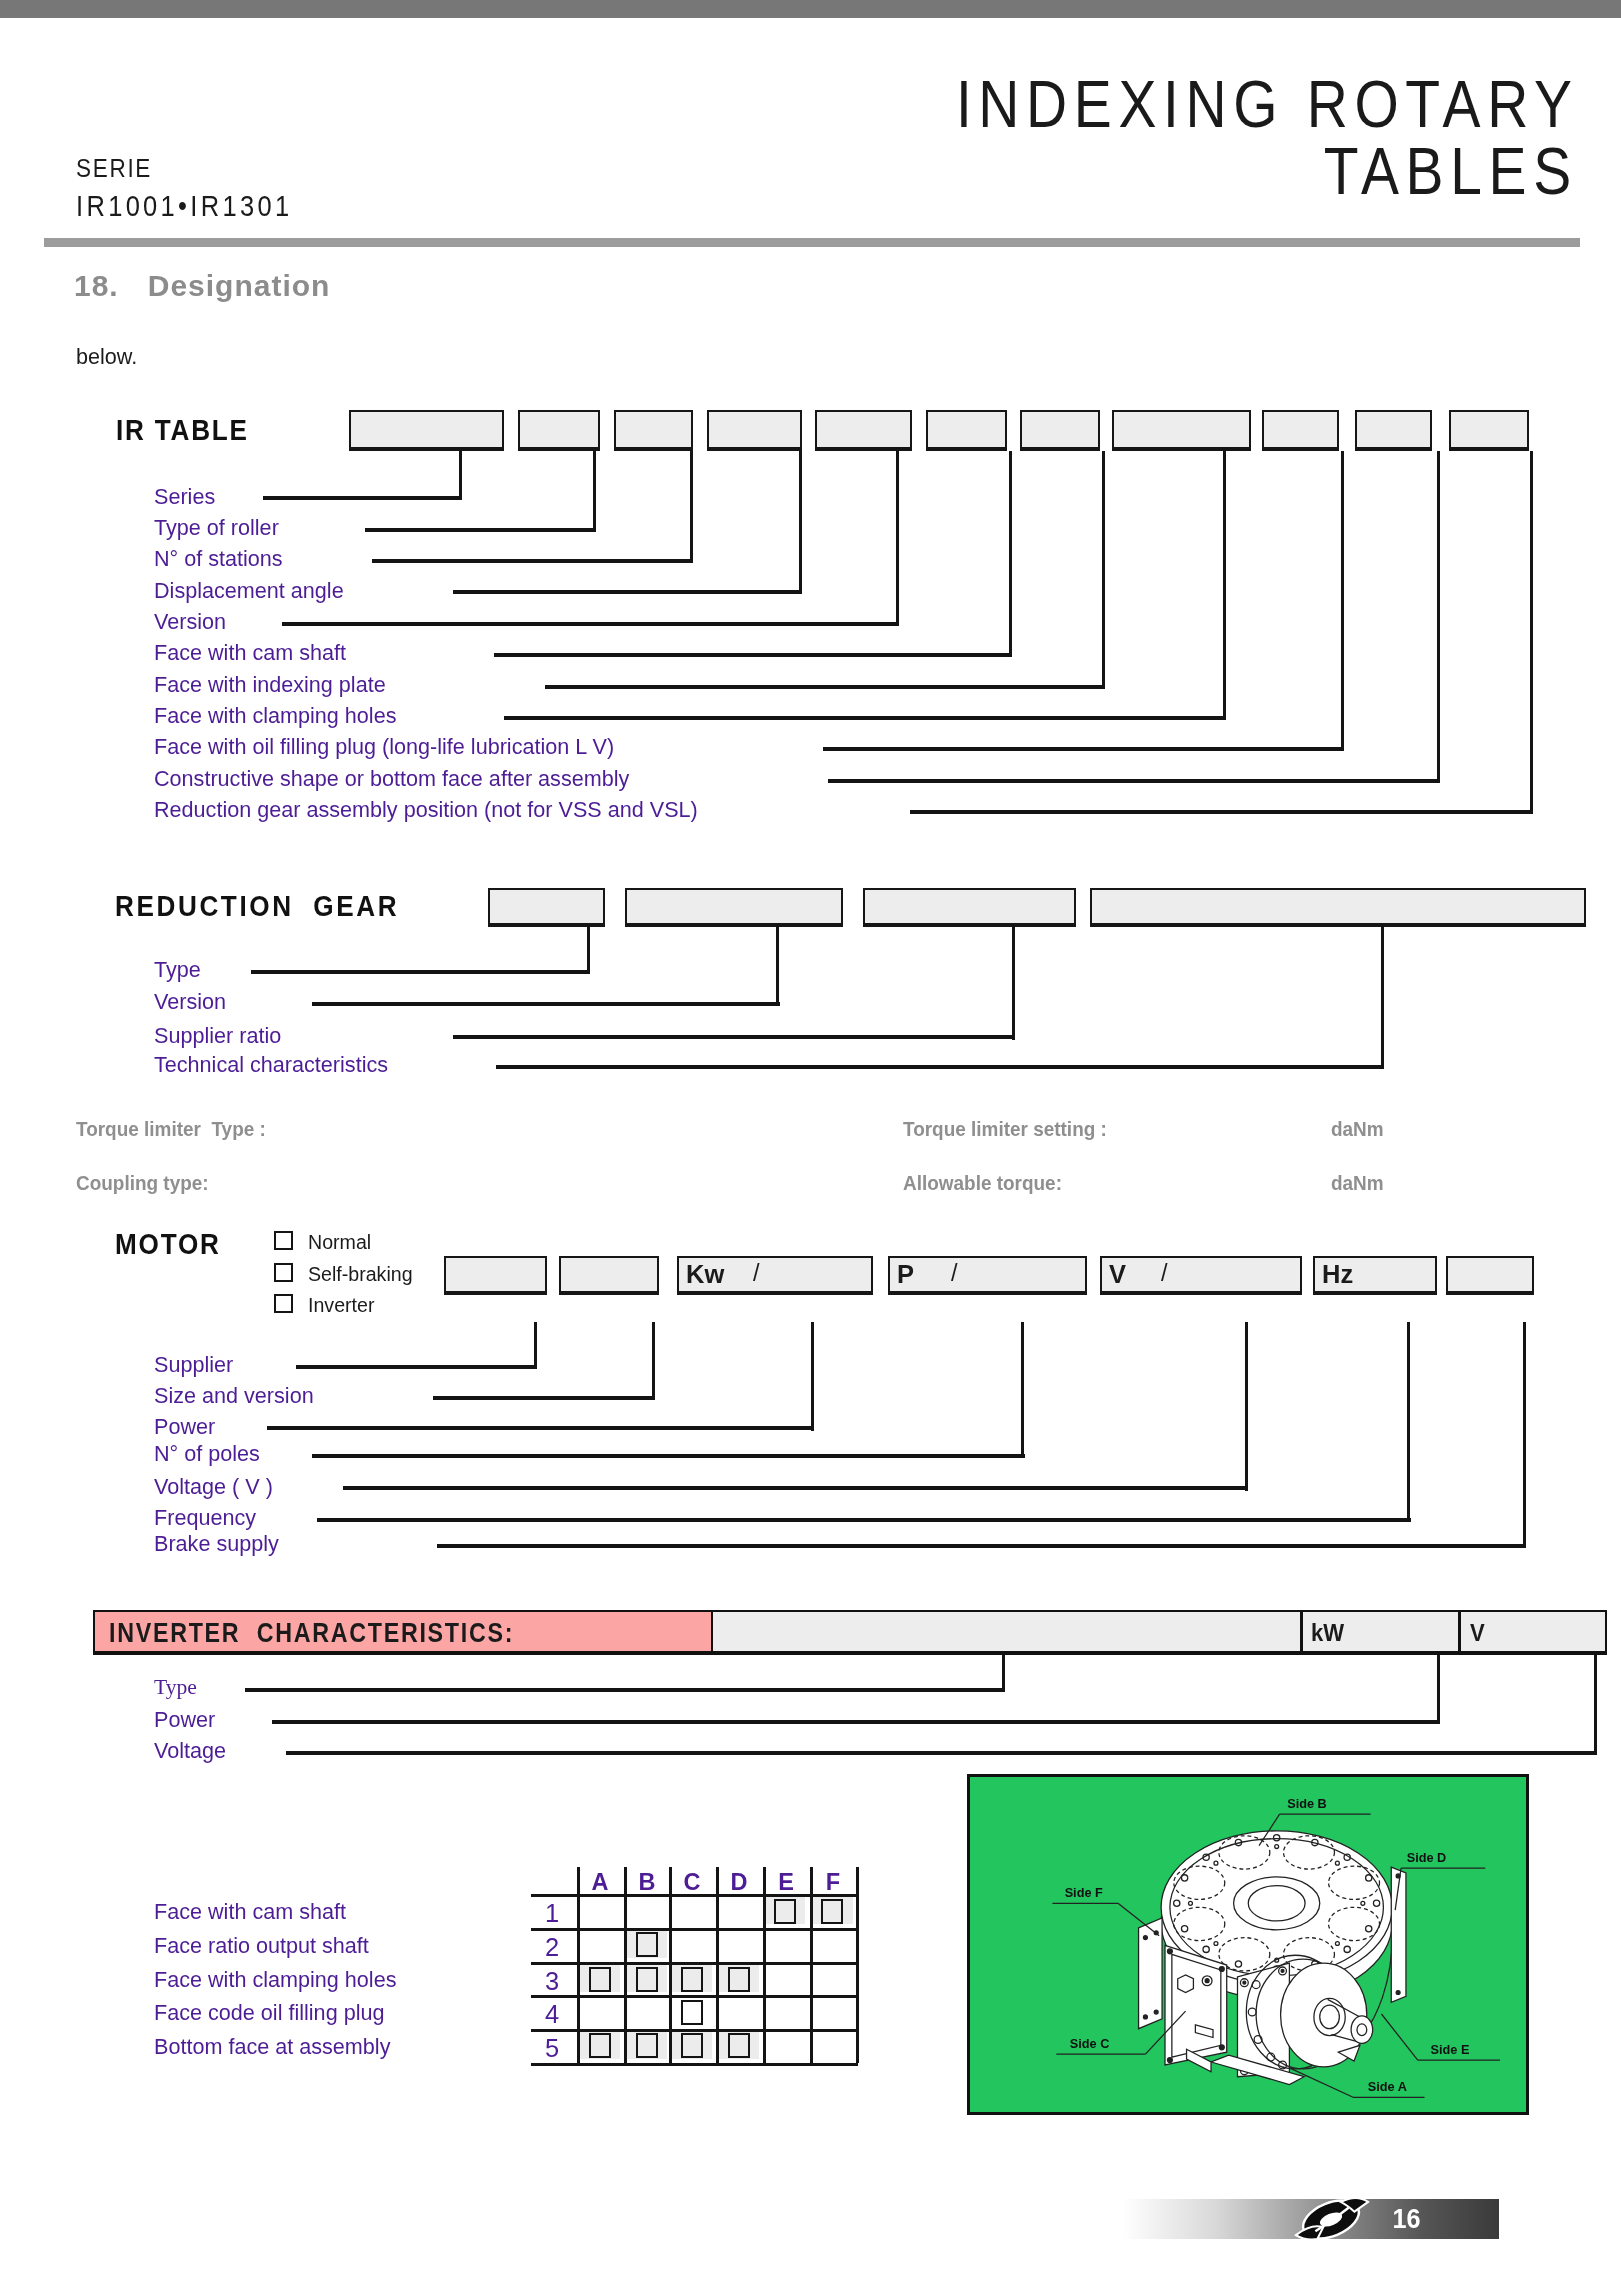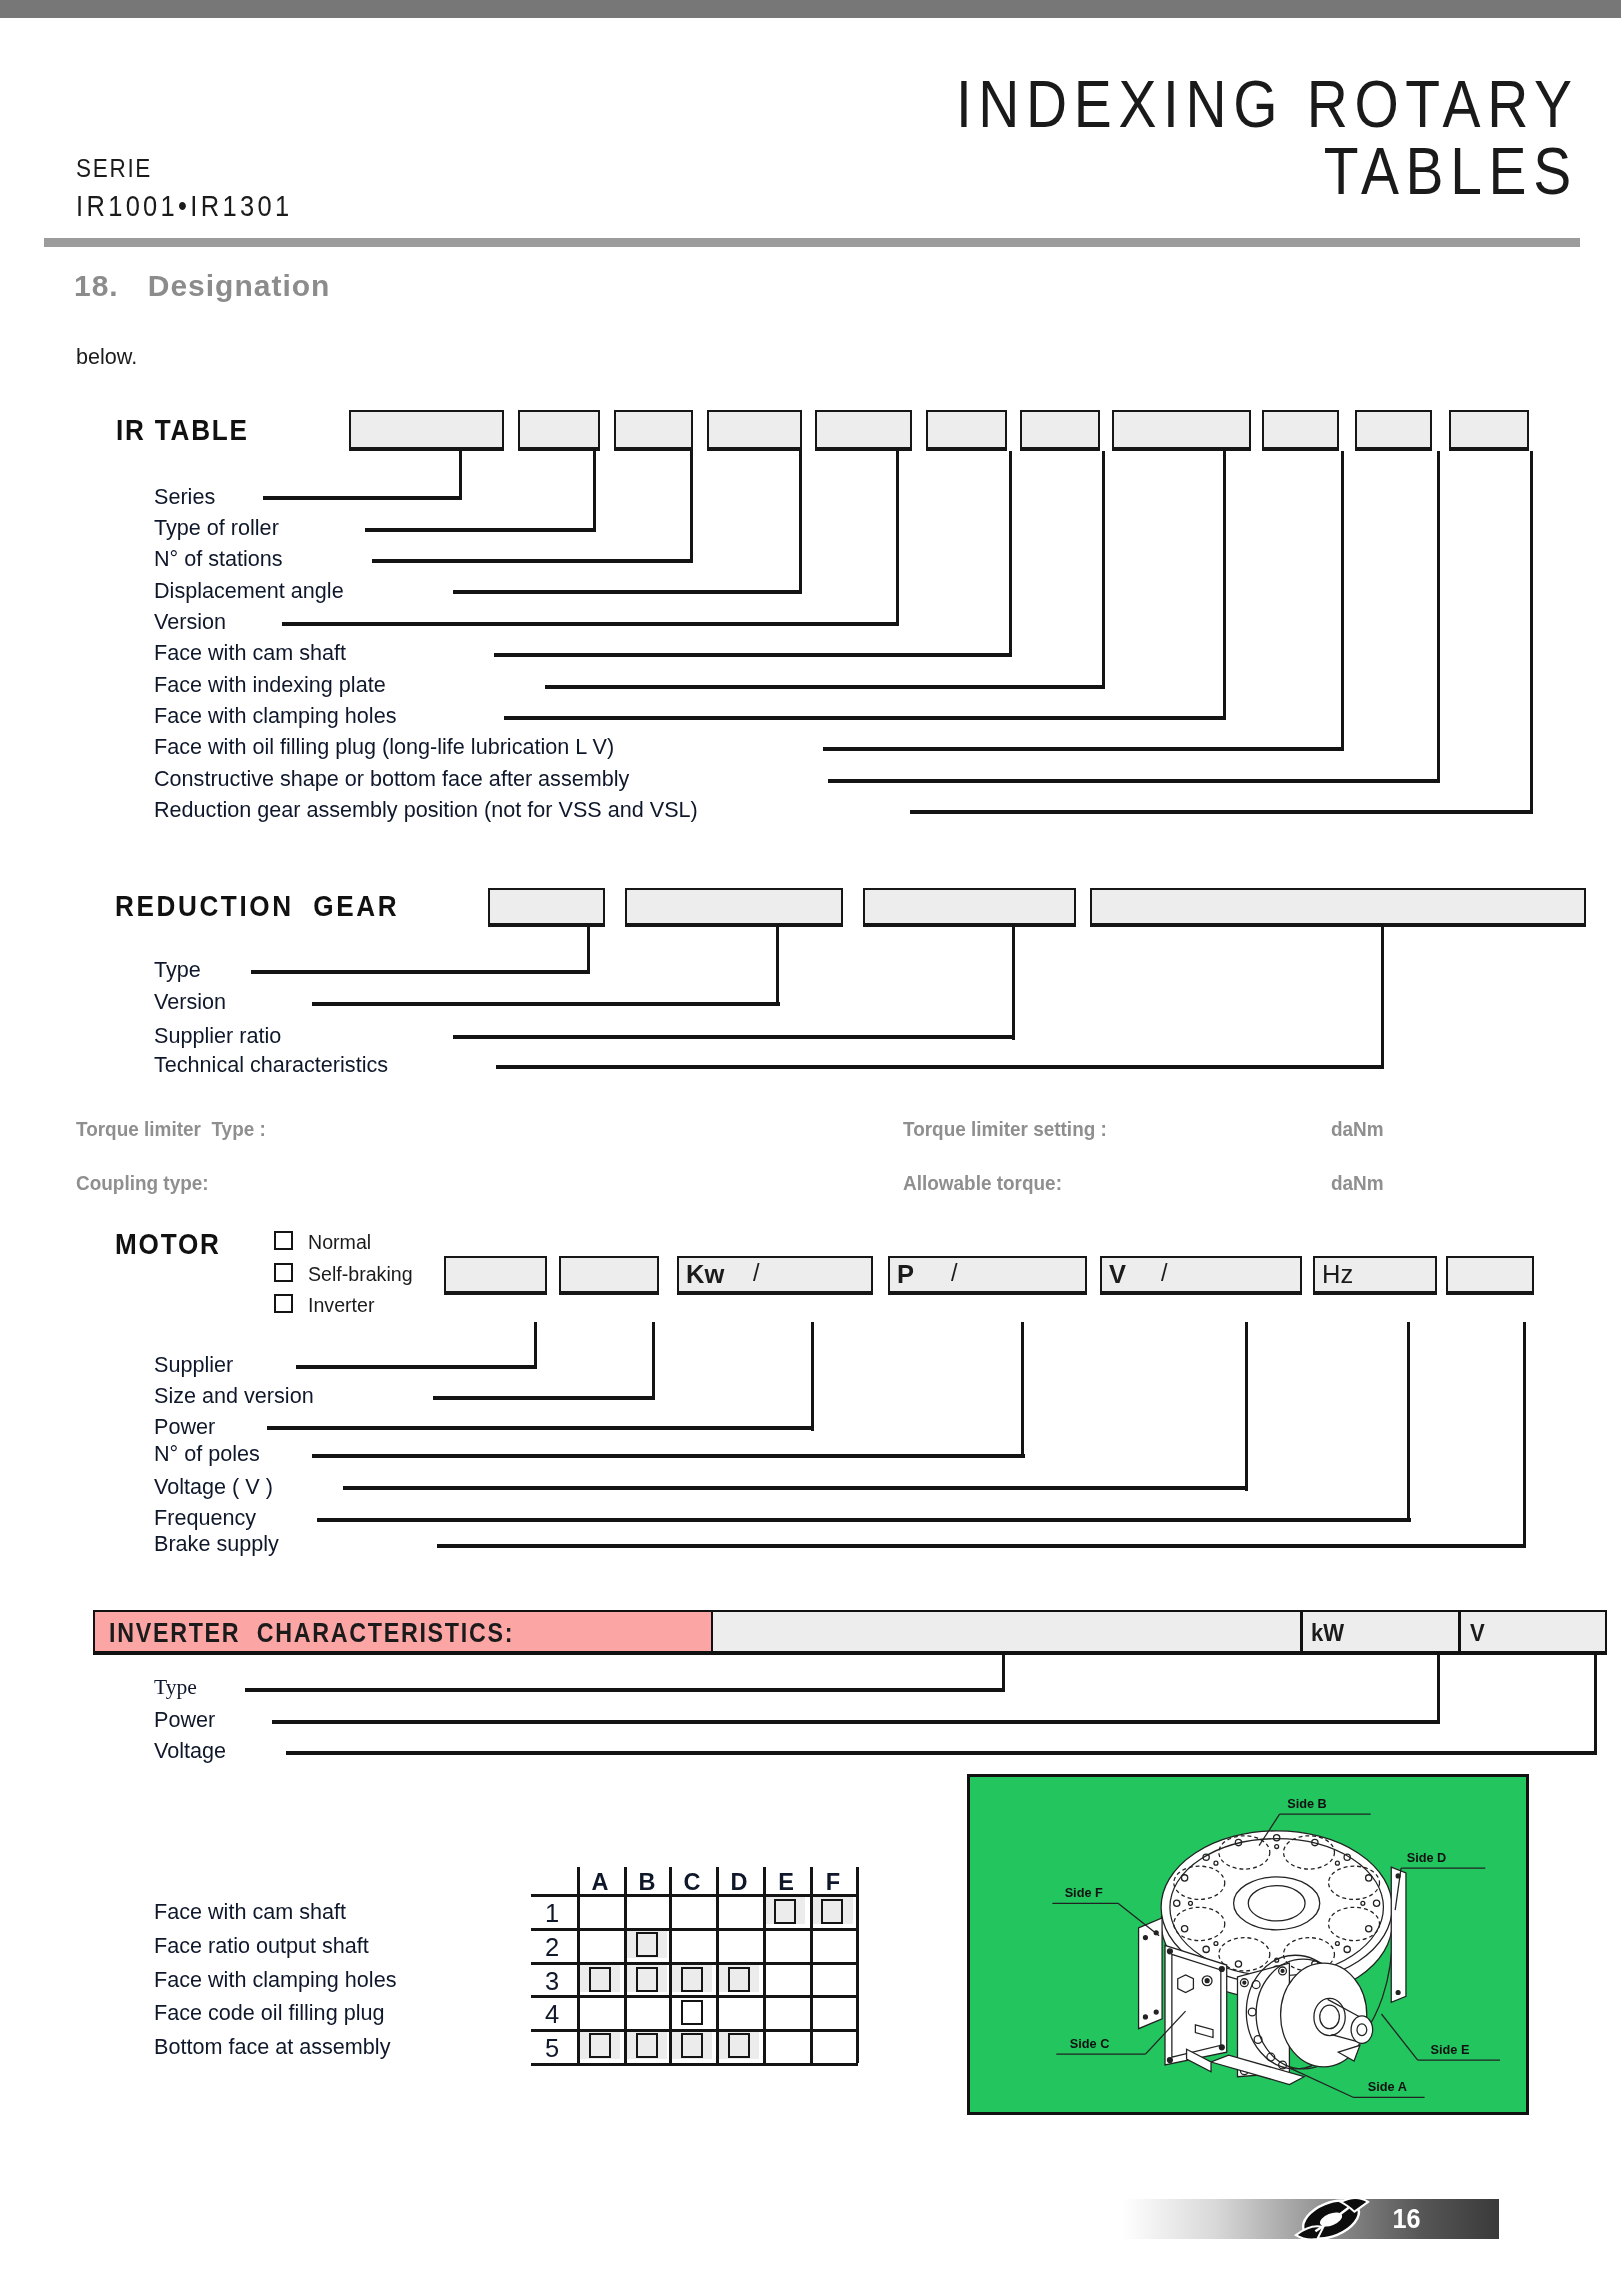--- a/index.html
+++ b/index.html
@@ -1,20 +1,20 @@
 <!DOCTYPE html>
 <html><head>
 <meta charset="utf-8">
 <style>
   *{margin:0;padding:0;box-sizing:border-box}
   body{background:#777}
   .page{position:relative;width:1621px;height:2293px;background:#fff;
         font-family:"Liberation Sans",sans-serif;color:#1b1b1b;overflow:hidden;margin:18px auto}
   .abs{position:absolute}
-  .lbl{position:absolute;font-size:21.6px;white-space:nowrap;color:#0f172a}
+  .lbl{position:absolute;font-size:21.6px;white-space:nowrap;color:#4c1d95}
   .hline{position:absolute;height:3.9px;background:#141414}
   .vline{position:absolute;width:2.9px;background:#141414}
   .codebox{position:absolute;background:#ededed;border:2.9px solid #161616;border-bottom-width:4.9px}
   .hd{position:absolute;font-weight:bold;color:#111;white-space:pre;letter-spacing:2px;
       transform:scaleX(.9);transform-origin:left center;font-size:29px}
   .gray{position:absolute;font-size:20.6px;color:#8f8f8f;font-weight:bold;white-space:pre;
         transform:scaleX(.92);transform-origin:left center}
   .gv{position:absolute;width:2.9px;background:#141414}
   .gh{position:absolute;height:2.9px;background:#141414}
   .shade{position:absolute;width:40px;height:27.4px;background:#ececec}
@@ -144,21 +144,21 @@
   <div class="codebox" style="left:1100px;top:1238px;width:202px;height:39px"></div>
   <div class="codebox" style="left:1313px;top:1238px;width:124px;height:39px"></div>
   <div class="codebox" style="left:1446px;top:1238px;width:88px;height:39px"></div>
 
   <div class="abs" style="left:686px;top:1242px;font-size:25.5px;font-weight:bold">Kw</div>
   <div class="abs" style="left:753px;top:1242px;font-size:23.5px">/</div>
   <div class="abs" style="left:897px;top:1242px;font-size:25.5px;font-weight:bold">P</div>
   <div class="abs" style="left:951px;top:1242px;font-size:23.5px">/</div>
   <div class="abs" style="left:1109px;top:1242px;font-size:25.5px;font-weight:bold">V</div>
   <div class="abs" style="left:1161px;top:1242px;font-size:23.5px">/</div>
-  <div class="abs" style="left:1322px;top:1242px;font-size:25.5px;font-weight:normal">Hz</div>
+  <div class="abs" style="left:1322px;top:1242px;font-size:25.5px;font-weight:bold">Hz</div>
 
   <div class="lbl" style="left:154px;top:1334px">Supplier</div>
   <div class="hline" style="left:296px;top:1347px;width:241px"></div>
   <div class="vline" style="left:534px;top:1304px;height:47px"></div>
 
   <div class="lbl" style="left:154px;top:1365px">Size and version</div>
   <div class="hline" style="left:433px;top:1378px;width:222px"></div>
   <div class="vline" style="left:652px;top:1304px;height:78px"></div>
 
   <div class="lbl" style="left:154px;top:1396px">Power</div>

